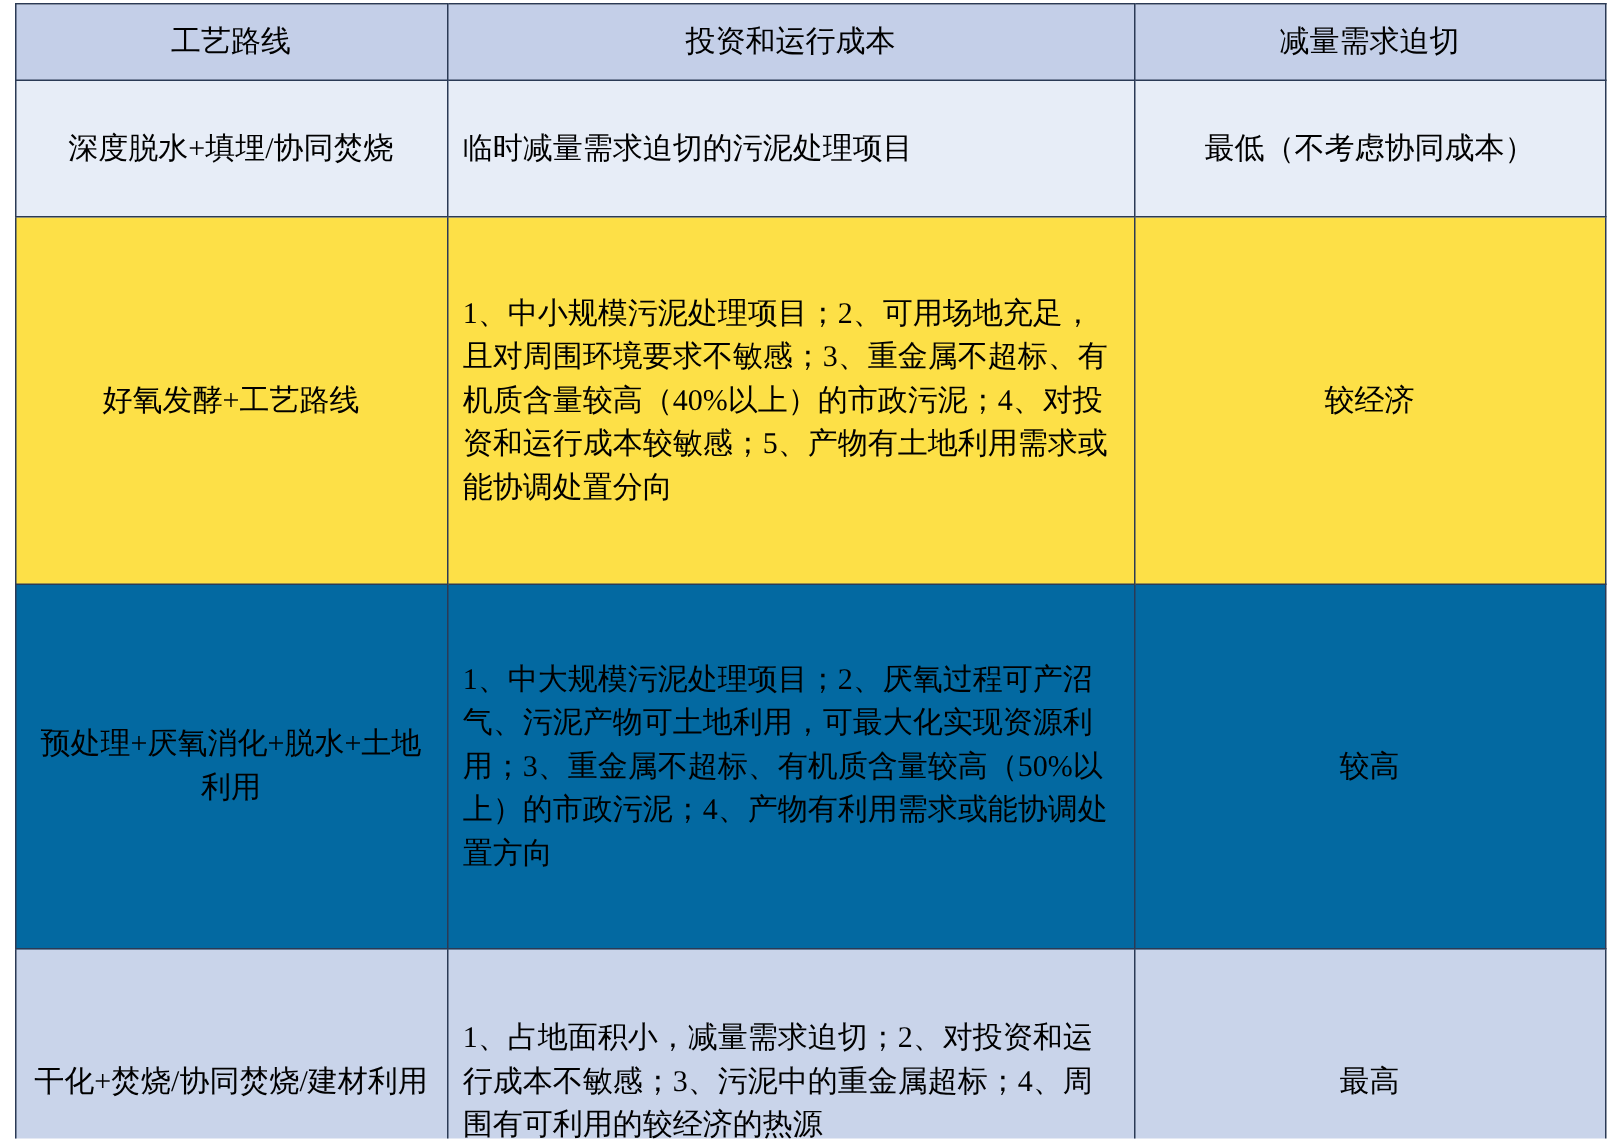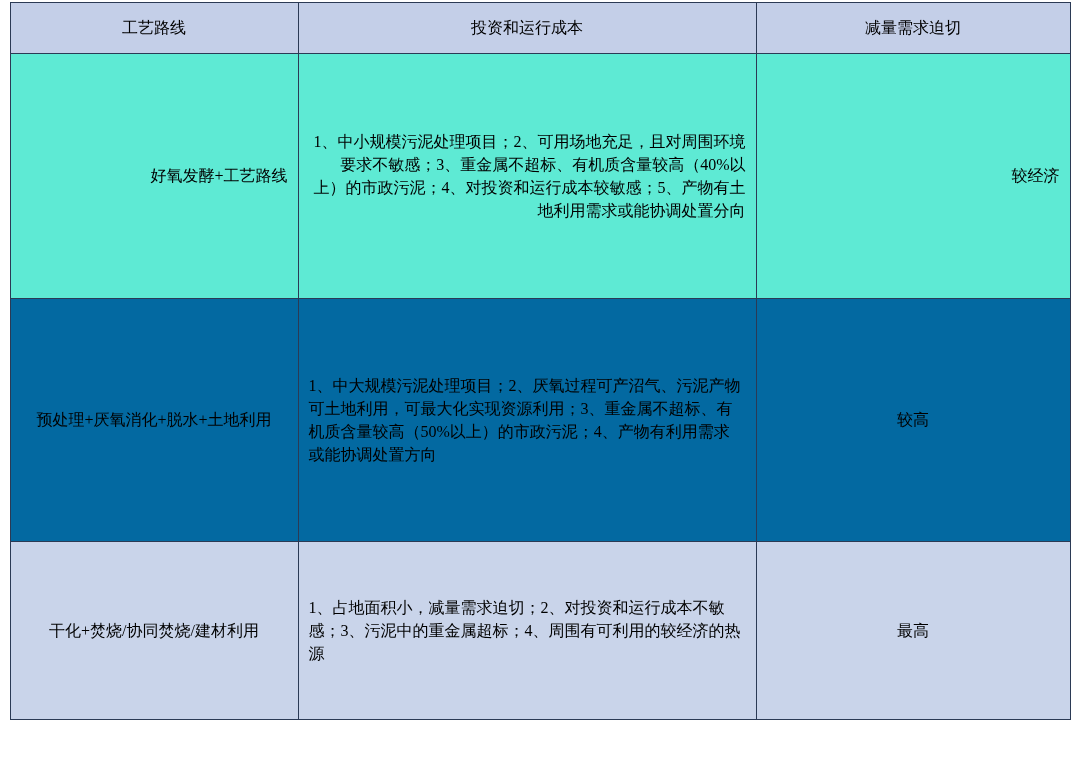--- a/index.html
+++ b/index.html
@@ -27,21 +27,21 @@
     table-layout: fixed;
     width: 1060px;
     margin-top: 2px;
   }
   table.process-table td,
   table.process-table th {
     border: 1px solid #2b3a55;
     vertical-align: middle;
     padding: 6px 10px;
     font-weight: normal;
-    font-size: 16px;
+    font-size: 20px;
     line-height: 1.45;
   }
   col.c1 { width: 288px; }
   col.c2 { width: 458px; }
   col.c3 { width: 314px; }
 
   thead th {
     background: #c4cfe8;
     text-align: center;
     font-size: 21px;
@@ -52,21 +52,21 @@
   td.route {
     text-align: center;
   }
   td.detail {
     text-align: left;
   }
   td.cost {
     text-align: center;
   }
   tr.band-a td { background: #e7edf7; }
-  tr.band-b td { background: #5eead4; text-align: right; }
+  tr.band-b td { background: #fde047; }
   tr.band-c td { background: #0369a1; }
   tr.band-d td { background: #c9d4ea; }
 
   tr.r1 td { height: 78px; }
   tr.r2 td { height: 232px; }
   tr.r3 td { height: 230px; }
   tr.r4 td { height: 165px; }
 </style>
 </head>
 <body>
@@ -79,20 +79,25 @@
       <col class="c3">
     </colgroup>
     <thead>
       <tr>
         <th>工艺路线</th>
         <th>投资和运行成本</th>
         <th>减量需求迫切</th>
       </tr>
     </thead>
     <tbody>
+      <tr class="band-a r1">
+        <td class="route">深度脱水+填埋/协同焚烧</td>
+        <td class="detail">临时减量需求迫切的污泥处理项目</td>
+        <td class="cost">最低（不考虑协同成本）</td>
+      </tr>
       <tr class="band-b r2">
         <td class="route">好氧发酵+工艺路线</td>
         <td class="detail">1、中小规模污泥处理项目；2、可用场地充足，且对周围环境要求不敏感；3、重金属不超标、有机质含量较高（40%以上）的市政污泥；4、对投资和运行成本较敏感；5、产物有土地利用需求或能协调处置分向</td>
         <td class="cost">较经济</td>
       </tr>
       <tr class="band-c r3">
         <td class="route">预处理+厌氧消化+脱水+土地利用</td>
         <td class="detail">1、中大规模污泥处理项目；2、厌氧过程可产沼气、污泥产物可土地利用，可最大化实现资源利用；3、重金属不超标、有机质含量较高（50%以上）的市政污泥；4、产物有利用需求或能协调处置方向</td>
         <td class="cost">较高</td>
       </tr>

